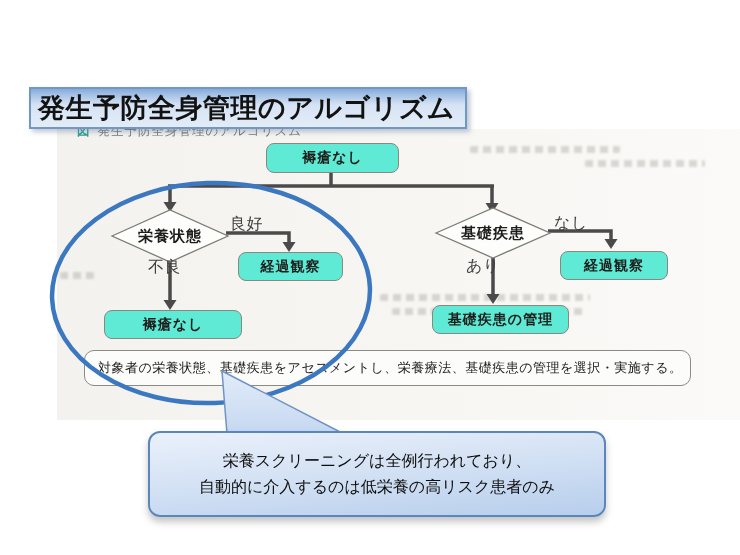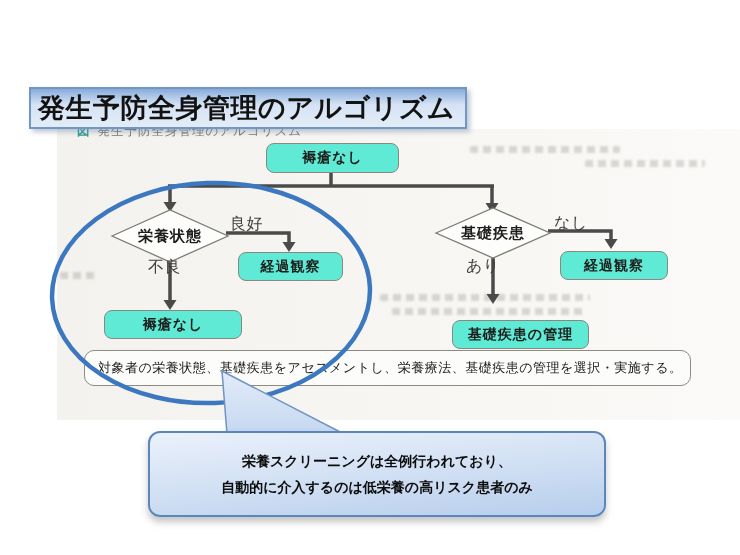--- a/index.html
+++ b/index.html
@@ -60,21 +60,21 @@
   .widebox span{padding-left:13px;white-space:nowrap;}
   
   .bubble{
     position:absolute;left:148px;top:431px;width:458px;height:86px;z-index:7;
     border:2px solid #5b86bb;border-radius:12px;box-sizing:border-box;
     background:linear-gradient(175deg,#eaf1fb 0%,#d3e1f4 48%,#b7ceec 100%);
     box-shadow:0 5px 7px rgba(90,90,90,.35);
     display:flex;flex-direction:column;justify-content:center;
   }
   .bubble .bl{
-    text-align:center;font-size:14px;font-weight:bold;color:#0d0d0d;
+    text-align:center;font-size:16px;font-weight:normal;color:#0d0d0d;
     line-height:26px;white-space:nowrap;
   }
 </style>
 </head>
 <body>
 
 <div id="slide">
 
   <div class="scan"></div>
   <div class="noise" style="left:470px;top:146px;width:150px;"></div>
@@ -125,21 +125,21 @@
 
   <div class="node" style="left:238px;top:252px;width:103px;height:27px;">
     <span>経過観察</span>
   </div>
   <div class="node" style="left:104px;top:310px;width:136px;height:27px;">
     <span>褥瘡なし</span>
   </div>
   <div class="node" style="left:560px;top:251px;width:106px;height:27px;">
     <span>経過観察</span>
   </div>
-  <div class="node" style="left:452px;top:305px;width:135px;height:27px;margin-top:15px;">
+  <div class="node" style="left:432px;top:305px;width:135px;height:27px;">
     <span>基礎疾患の管理</span>
   </div>
 
   <div class="widebox">
     <span>対象者の栄養状態、基礎疾患をアセスメントし、栄養療法、基礎疾患の管理を選択・実施する。</span>
   </div>
 
   <svg class="layer top" width="740" height="555">
     <defs>
       <linearGradient id="tailGrad" x1="0" y1="0" x2="0" y2="1">

